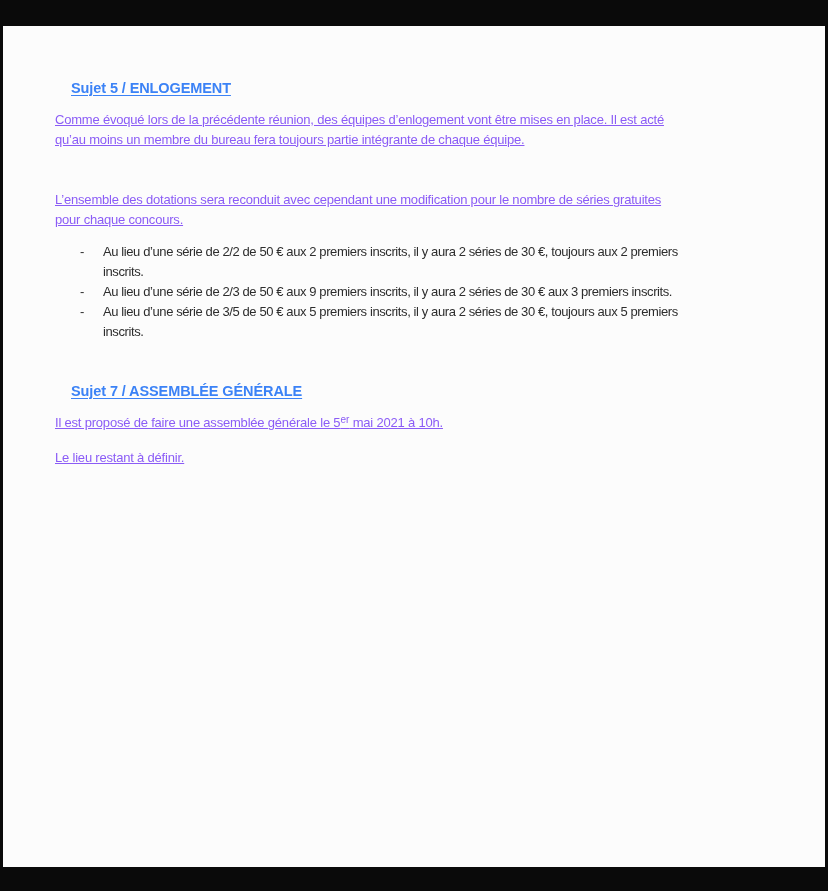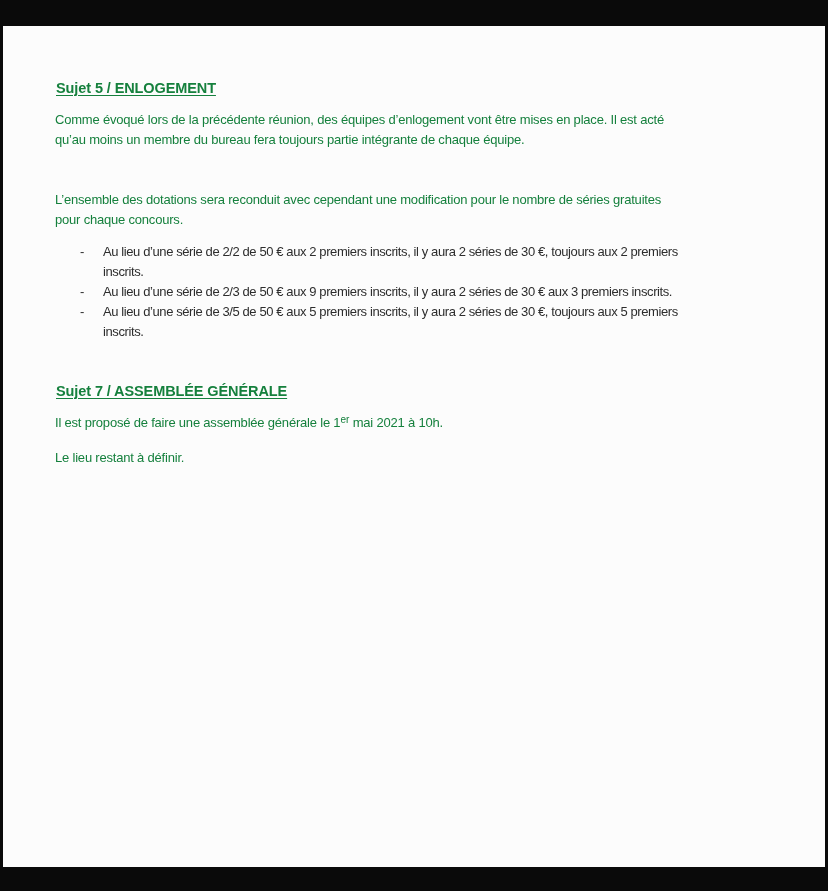--- a/index.html
+++ b/index.html
@@ -36,36 +36,37 @@
     position: absolute;
     top: 26px;
     left: 55px;
     width: 718px;
     padding-top: 54px;
     color: #2d2d2d;
   }
   section { margin: 0; }
   section + section { margin-top: 41px; }
   h2.sec-heading {
-    margin: 0 0 13px 1px;
+    margin: 0 0 13px 16px;
     font-size: 14.5px;
     line-height: 17px;
     font-weight: bold;
-    color: #15803d;
+    color: #3b82f6;
     text-decoration: underline;
     text-underline-offset: 2px;
     letter-spacing: -0.1px;
   }
   p.body-text {
     margin: 0;
     font-size: 13px;
     line-height: 19.5px;
     letter-spacing: -0.2px;
     white-space: pre;
-    color: #15803d;
+    color: #8b5cf6;
+    text-decoration: underline;
   }
   p.body-text + p.body-text { margin-top: 15px; }
   ul.dash-list {
     list-style: none;
     margin: 13px 0 0 0;
     padding: 0;
   }
   ul.dash-list li {
     display: flex;
     align-items: flex-start;
@@ -122,21 +123,21 @@
         <li>
           <span class="dash-marker">-</span>
           <span class="bullet-text">Au lieu d’une série de 3/5 de 50 € aux 5 premiers inscrits, il y aura 2 séries de 30 €, toujours aux 5 premiers
 inscrits.</span>
         </li>
       </ul>
     </section>
 
     <section>
       <h2 class="sec-heading">Sujet 7 / ASSEMBLÉE GÉNÉRALE</h2>
-      <p class="body-text"><span>Il est proposé de faire une assemblée générale le 1</span><sup class="ordinal">er</sup><span> mai 2021 à 10h.</span></p>
+      <p class="body-text"><span>Il est proposé de faire une assemblée générale le 5</span><sup class="ordinal">er</sup><span> mai 2021 à 10h.</span></p>
       <p class="body-text">Le lieu restant à définir.</p>
     </section>
 
   </div>
 
   <div class="letterbox bottom"></div>
 
 </div>
 
 </body></html>

